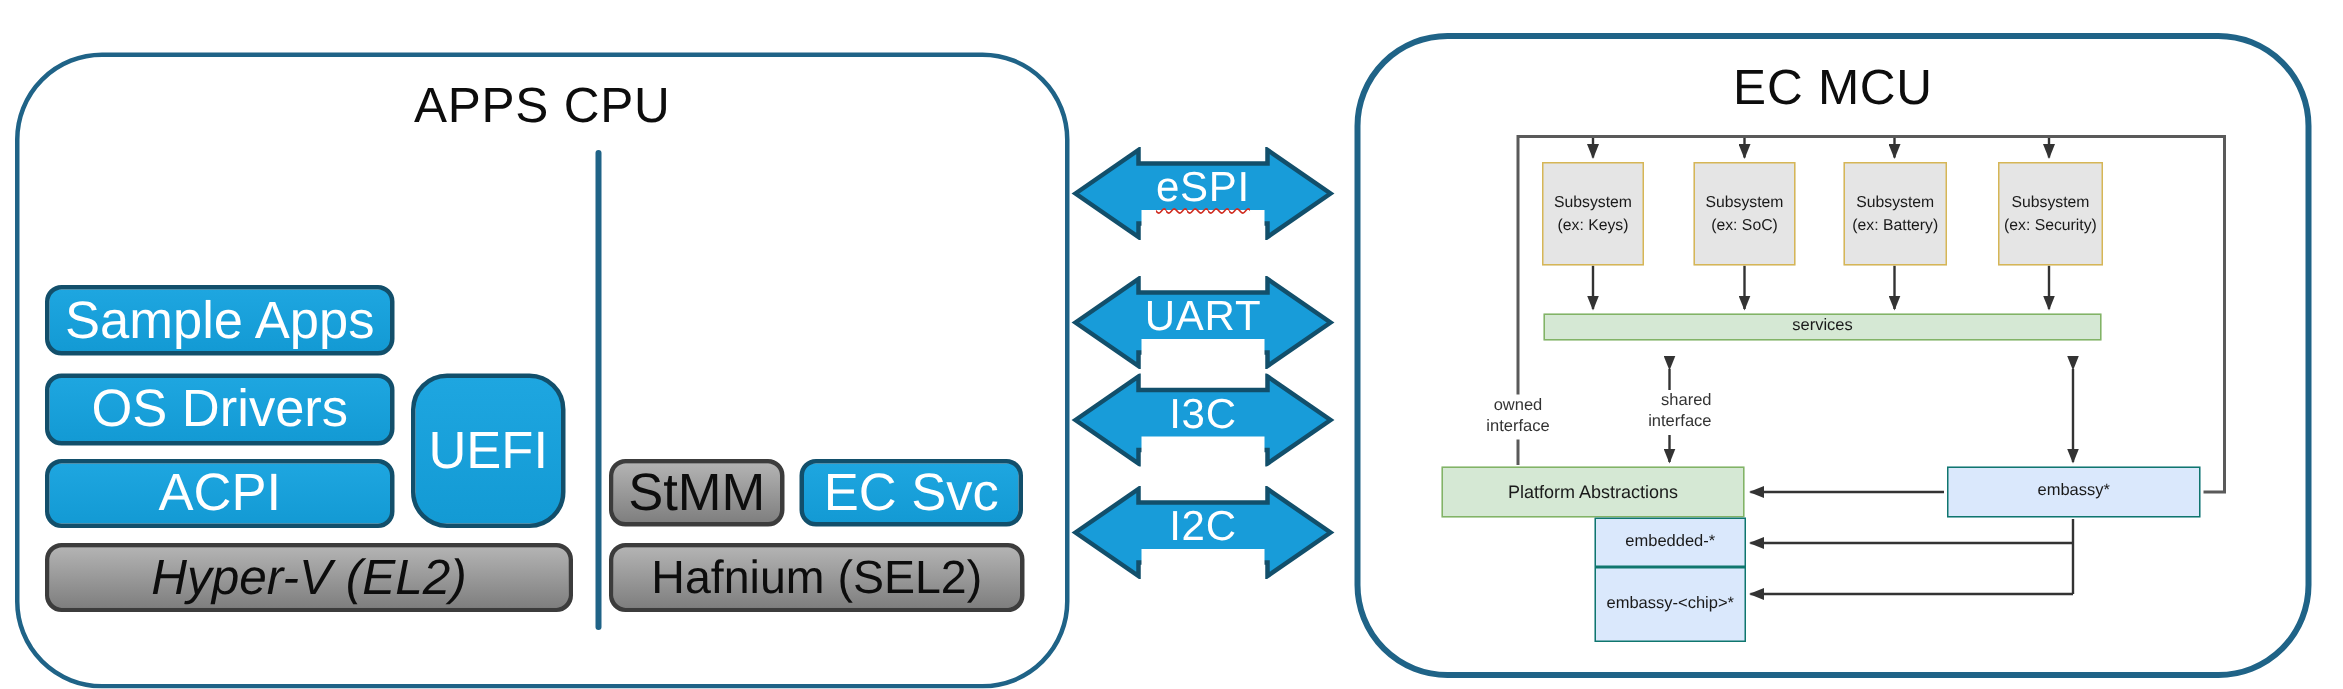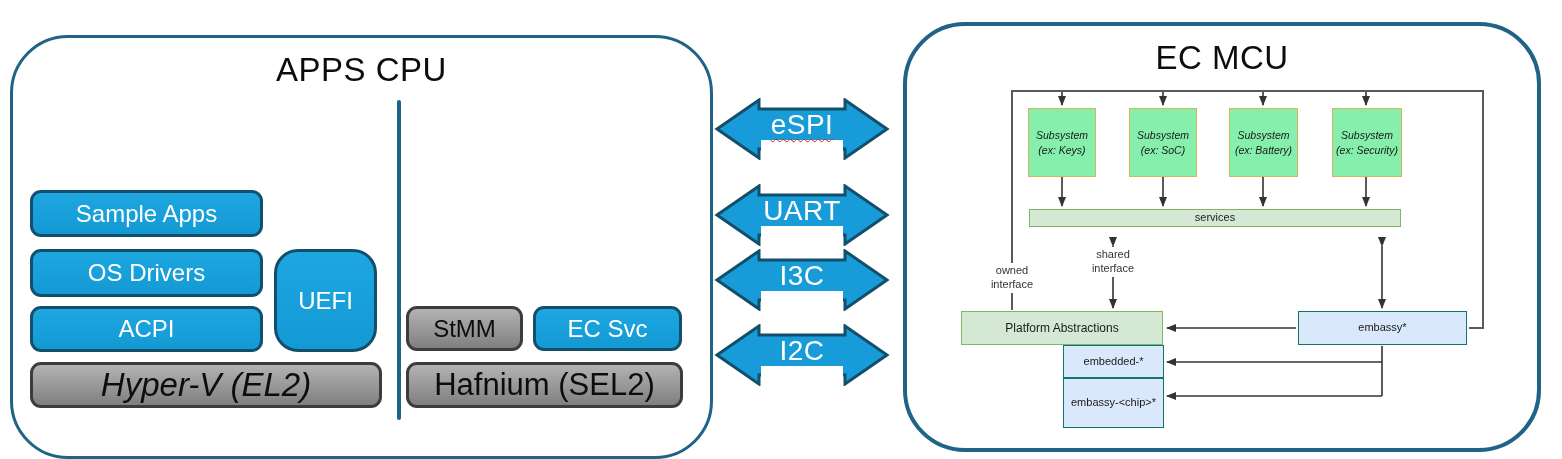--- a/index.html
+++ b/index.html
@@ -34,21 +34,21 @@
     width: 4px; height: 320px;
     background: #1F6387;
     border-radius: 2px;
   }
 
   
   .pbox {
     position: absolute;
     display: flex; align-items: center; justify-content: center;
     border-radius: 11px;
-    font-size: 24px;
+    font-size: 35px;
     white-space: nowrap;
   }
   .pbox.blue {
     background: linear-gradient(#1ea6e0, #139ad4);
     border: 3px solid #124f6b;
     color: #ffffff;
   }
   .pbox.gray {
     background: linear-gradient(#b3b3b3, #7f7f7f);
     border: 3px solid #3c3c3c;
@@ -77,21 +77,21 @@
 
   
   #ec-connectors { position: absolute; inset: 0; width: 1562px; height: 459px; pointer-events: none; }
   .dbox {
     position: absolute;
     display: flex; align-items: center; justify-content: center;
     text-align: center;
     font-size: 11px; color: #1a1a1a;
     line-height: 1.4;
   }
-  .dbox.yellow { background: #86efac; border: 1px solid #D6B656; font-style: italic; }
+  .dbox.yellow { background: #e5e5e5; border: 1px solid #D6B656; }
   .dbox.green  { background: #D5E8D4; border: 1px solid #82B366; }
   .dbox.lblue  { background: #DAE8FC; border: 1px solid #0f766e; }
   .edge-label {
     position: absolute;
     background: #ffffff;
     text-align: center;
     font-size: 11px; color: #333333;
     line-height: 1.25;
     padding: 1px 2px;
   }
@@ -198,16 +198,16 @@
 <div class="dbox green" style="left:961px; top:311px; width:202px; height:34px; font-size:12px;">Platform Abstractions</div>
 <div class="dbox lblue" style="left:1298px; top:311px; width:169px; height:34px;">embassy*</div>
 
 <div class="dbox lblue" style="left:1063px; top:345px; width:101px; height:33px;">embedded-*</div>
 <div class="dbox lblue" style="left:1063px; top:378px; width:101px; height:50px;">embassy-&lt;chip&gt;*</div>
 
 <div class="edge-label" style="left:982px; top:263px; width:60px;">
   <span>owned</span><br>
   <span>interface</span>
 </div>
-<div class="edge-label" style="left:1083px; top:247px; width:60px;">
+<div class="edge-label" style="left:1083px; top:260px; width:60px;text-align:right;">
   <span>shared</span><br>
   <span>interface</span>
 </div>
 
 </body></html>

